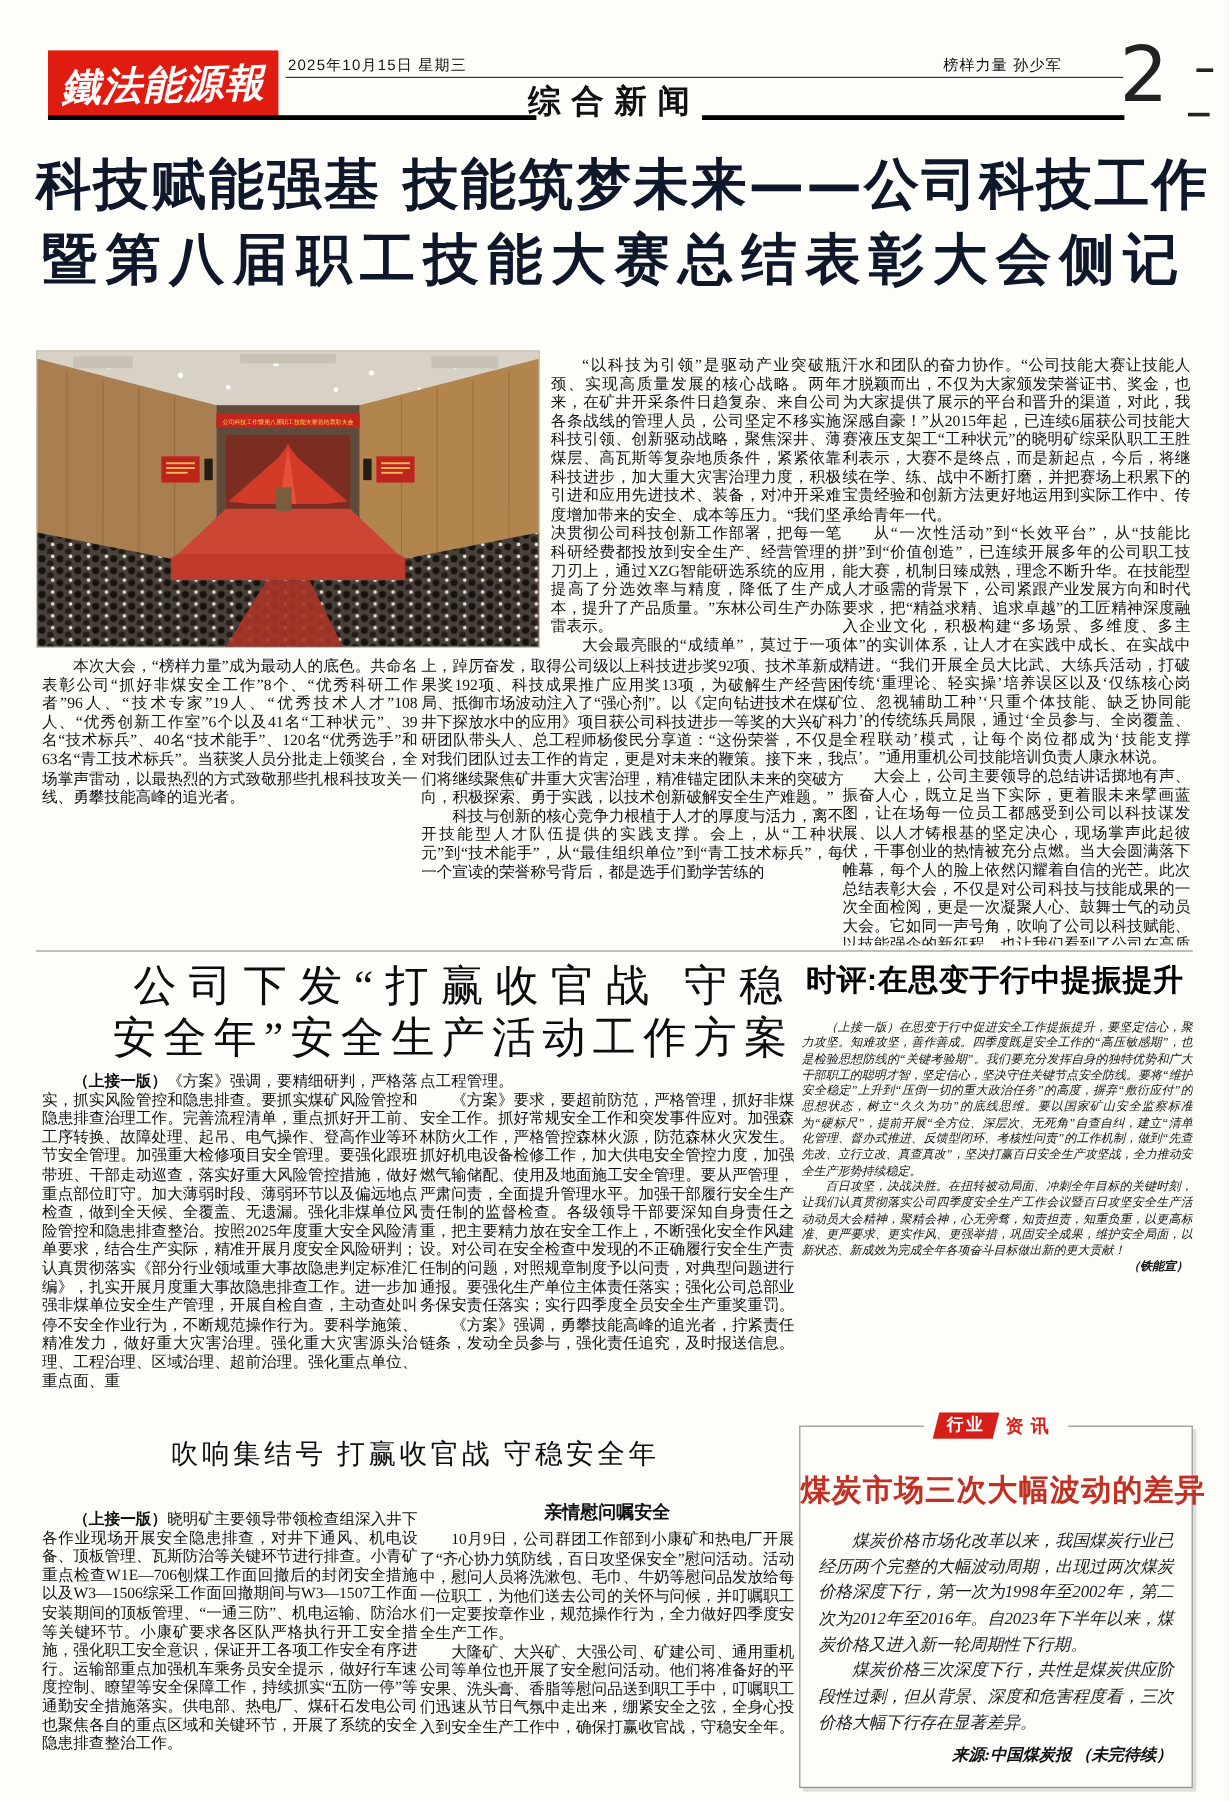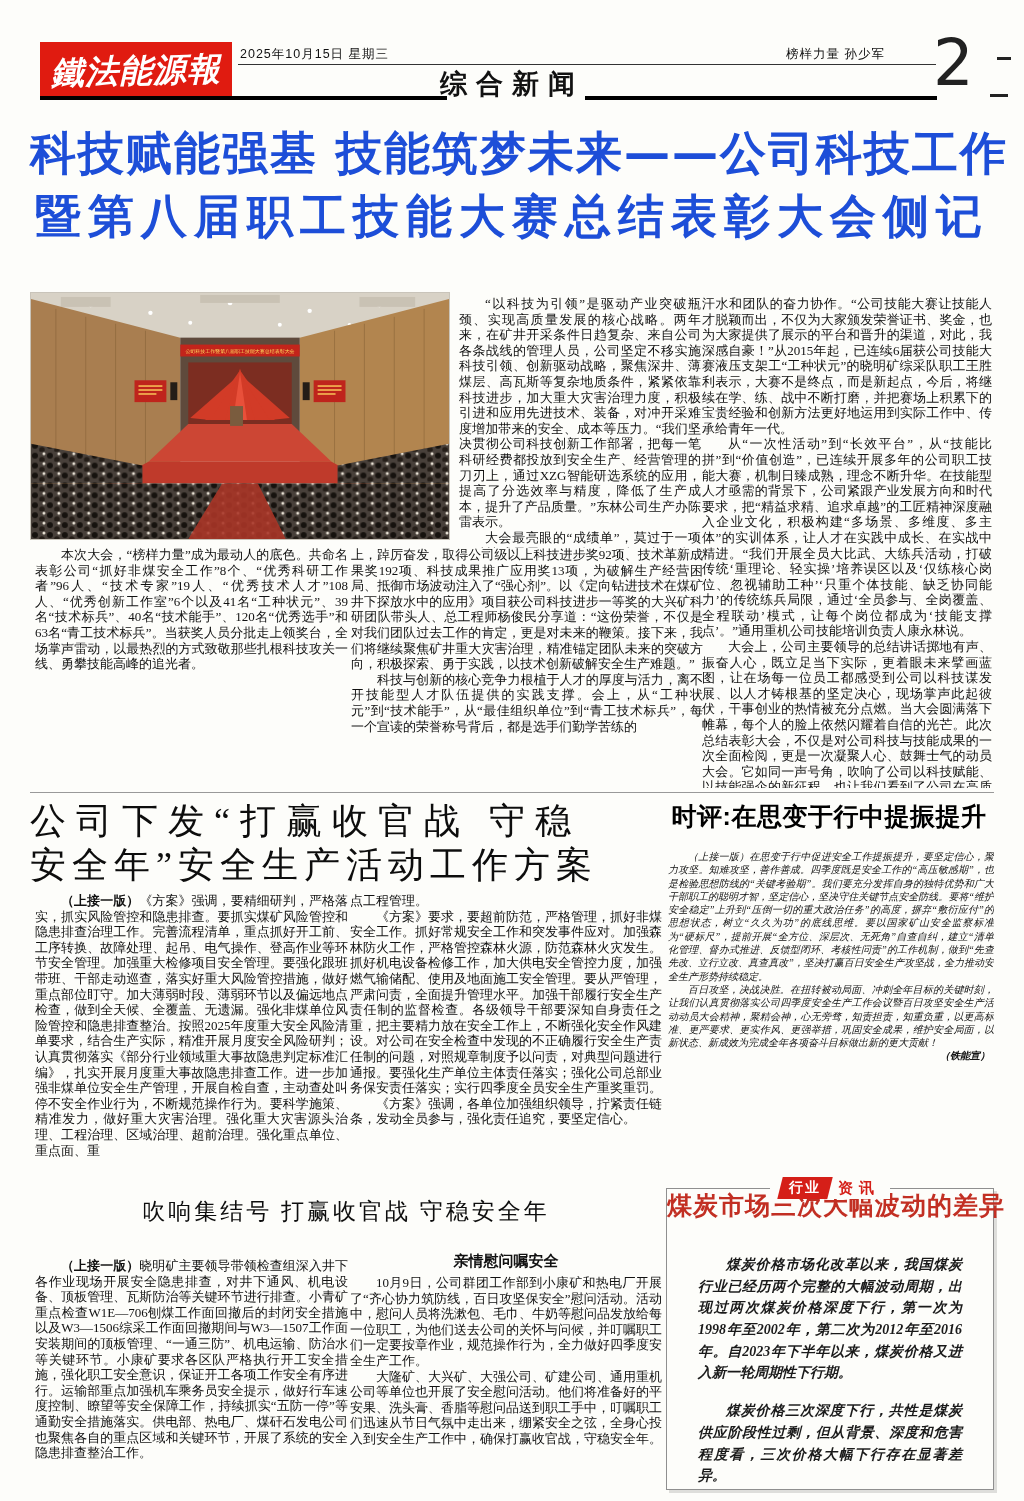--- a/index.html
+++ b/index.html
@@ -15,38 +15,38 @@
   .hairline{left:238px;top:64px;width:698px;height:1px;background:#333;}
   .section-title{left:312px;top:66px;width:400px;text-align:center;font-family:"DejaVu Sans","Liberation Sans",sans-serif;
                  font-size:27px;font-weight:600;letter-spacing:9px;}
   .barL{left:40px;top:96px;width:407px;height:4px;background:#000;}
   .barR{left:585px;top:96px;width:352px;height:4px;background:#000;}
   .pagenum{left:933px;top:26px;font-family:"DejaVu Sans","Liberation Sans",sans-serif;font-size:64px;font-weight:500;color:#222;}
   .dash1{left:997px;top:57px;width:14px;height:3px;background:#222;}
   .dash2{left:990px;top:94px;width:18px;height:3px;background:#222;}
   
   .lead-head{left:30px;top:122px;width:964px;text-align:center;font-family:"DejaVu Sans","Liberation Sans",sans-serif;
-             font-weight:900;color:#1d4ed8;line-height:1.36;}
+             font-weight:900;color:#0f172a;line-height:1.36;}
   .lead-head .l1{font-size:46px;letter-spacing:2px;white-space:nowrap;}
   .lead-head .l2{font-size:46px;letter-spacing:7px;white-space:nowrap;}
   
   .photo{left:30px;top:292px;width:420px;height:248px;border:1px solid #c9c4ba;box-sizing:border-box;background:#cfc8bc;}
   .photo svg{display:block;width:100%;height:100%;}
   
   .bt{font-size:13px;line-height:1.2;text-align:justify;overflow:hidden;}
   .bt p{margin:0;text-indent:2em;}
   .bt p.cont{text-indent:0;}
   .lede{font-weight:bold;}
   .blockA{left:35px;top:547px;width:313px;height:236px;}
   .blockB{left:351px;top:547px;width:352px;height:242px;}
   .colC{left:459px;top:296px;width:242px;height:252px;}
   .colD{left:702px;top:296px;width:290px;height:492px;}
   .rule-mid{left:30px;top:792px;width:964px;height:1px;background:#999;}
   
-  .a2-head{left:30px;top:800px;width:632px;text-align:left;line-height:1.22;color:#0d0d0d;}
+  .a2-head{left:30px;top:800px;width:632px;text-align:right;line-height:1.22;color:#0d0d0d;}
   .a2-head .l1{font-size:36px;letter-spacing:10px;white-space:nowrap;}
   .a2-head .l2{font-size:36px;letter-spacing:6px;white-space:nowrap;}
   .a2col1{left:35px;top:893px;width:313px;height:292px;}
   .a2col2{left:350px;top:893px;width:312px;height:284px;}
   
   .sp-head{left:664px;top:800px;width:330px;text-align:center;font-family:Liberation Sans, sans-serif;
            font-weight:800;font-size:25px;letter-spacing:0.5px;color:#000;white-space:nowrap;}
   .sp-body{left:668px;top:850px;width:326px;height:312px;font-size:10px;line-height:1.33;text-align:justify;
            font-style:italic;overflow:hidden;}
   .sp-body p{margin:0;text-indent:2em;}
@@ -57,23 +57,23 @@
   .a3col2{left:350px;top:1252px;width:312px;height:244px;}
   .a3sub{text-align:center;font-weight:bold;font-size:15px;text-indent:0 !important;margin-bottom:5px !important;}
   
   .ibox{left:666px;top:1188px;width:328px;height:302px;border:1px solid #8f8f8f;box-sizing:border-box;
         box-shadow:3px 3px 0 rgba(0,0,0,.12);background:#fdfdfa;}
   .ibox-tag{position:absolute;left:50%;top:-12px;transform:translateX(-50%);background:#fdfdfa;padding:0 10px;
             display:flex;align-items:center;gap:8px;}
   .tag-red{background:#d51f18;color:#fff;font-weight:bold;font-size:14px;padding:2px 9px;transform:skewX(-14deg);}
   .tag-red span{display:inline-block;transform:skewX(14deg);letter-spacing:2px;}
   .tag-txt{color:#d51f18;font-weight:bold;font-size:15px;letter-spacing:6px;}
-  .ibox-title{text-align:left;color:#c22f23;font-weight:bold;font-size:25px;letter-spacing:1px;white-space:nowrap;}
+  .ibox-title{margin-top:36px;text-align:left;color:#c22f23;font-weight:bold;font-size:25px;letter-spacing:1px;white-space:nowrap;}
   .ibox-body{padding:16px 15px 0 15px;font-size:14px;line-height:1.55;text-align:justify;font-style:italic;color:#1a1a1a;}
-  .ibox-body p{margin:16px;text-indent:2em;font-weight:bold;}
+  .ibox-body p{margin:0;text-indent:2em;}
   .ibox-src{text-align:right;padding:6px 16px 0 0;font-size:13.5px;font-weight:bold;font-style:italic;}
 </style>
 </head>
 <body>
 
 <div class="page">
 
   <div class="abs logo">
     <span>鐵法能源報</span>
   </div>
@@ -199,21 +199,21 @@
   <div class="abs a2-head">
     <div class="l1">公司下发“打赢收官战  守稳</div>
     <div class="l2">安全年”安全生产活动工作方案</div>
   </div>
   <div class="abs bt a2col1">
     <p><span class="lede">（上接一版）</span><span>《方案》强调，要精细研判，严格落实，抓实风险管控和隐患排查。要抓实煤矿风险管控和隐患排查治理工作。完善流程清单，重点抓好开工前、工序转换、故障处理、起吊、电气操作、登高作业等环节安全管理。加强重大检修项目安全管理。要强化跟班带班、干部走动巡查，落实好重大风险管控措施，做好重点部位盯守。加大薄弱时段、薄弱环节以及偏远地点检查，做到全天候、全覆盖、无遗漏。强化非煤单位风险管控和隐患排查整治。按照2025年度重大安全风险清单要求，结合生产实际，精准开展月度安全风险研判；认真贯彻落实《部分行业领域重大事故隐患判定标准汇编》，扎实开展月度重大事故隐患排查工作。进一步加强非煤单位安全生产管理，开展自检自查，主动查处叫停不安全作业行为，不断规范操作行为。要科学施策、精准发力，做好重大灾害治理。强化重大灾害源头治理、工程治理、区域治理、超前治理。强化重点单位、重点面、重</span></p>
   </div>
   <div class="abs bt a2col2">
     <p class="cont">点工程管理。</p>
     <p>《方案》要求，要超前防范，严格管理，抓好非煤安全工作。抓好常规安全工作和突发事件应对。加强森林防火工作，严格管控森林火源，防范森林火灾发生。抓好机电设备检修工作，加大供电安全管控力度，加强燃气输储配、使用及地面施工安全管理。要从严管理，严肃问责，全面提升管理水平。加强干部履行安全生产责任制的监督检查。各级领导干部要深知自身责任之重，把主要精力放在安全工作上，不断强化安全作风建设。对公司在安全检查中发现的不正确履行安全生产责任制的问题，对照规章制度予以问责，对典型问题进行通报。要强化生产单位主体责任落实；强化公司总部业务保安责任落实；实行四季度全员安全生产重奖重罚。</p>
-    <p>《方案》强调，各单位加强组织领导，拧紧责任链条，发动全员参与，强化责任追究，要坚定信心。</p>
+    <p>《方案》强调，勇攀技能高峰的追光者，拧紧责任链条，发动全员参与，强化责任追究，及时报送信息。</p>
   </div>
 
   <div class="abs sp-head">时评:在思变于行中提振提升</div>
   <div class="abs sp-body">
     <p>（上接一版）在思变于行中促进安全工作提振提升，要坚定信心，聚力攻坚。知难攻坚，善作善成。四季度既是安全工作的“高压敏感期”，也是检验思想防线的“关键考验期”。我们要充分发挥自身的独特优势和广大干部职工的聪明才智，坚定信心，坚决守住关键节点安全防线。要将“维护安全稳定”上升到“压倒一切的重大政治任务”的高度，摒弃“敷衍应付”的思想状态，树立“久久为功”的底线思维。要以国家矿山安全监察标准为“硬标尺”，提前开展“全方位、深层次、无死角”自查自纠，建立“清单化管理、督办式推进、反馈型闭环、考核性问责”的工作机制，做到“先查先改、立行立改、真查真改”，坚决打赢百日安全生产攻坚战，全力推动安全生产形势持续稳定。</p>
     <p>百日攻坚，决战决胜。在扭转被动局面、冲刺全年目标的关键时刻，让我们认真贯彻落实公司四季度安全生产工作会议暨百日攻坚安全生产活动动员大会精神，聚精会神，心无旁骛，知责担责，知重负重，以更高标准、更严要求、更实作风、更强举措，巩固安全成果，维护安全局面，以新状态、新成效为完成全年各项奋斗目标做出新的更大贡献！</p>
     <p class="sp-sign">（铁能宣）</p>
   </div>
 
   <div class="abs a3-head">吹响集结号  打赢收官战  守稳安全年</div>

